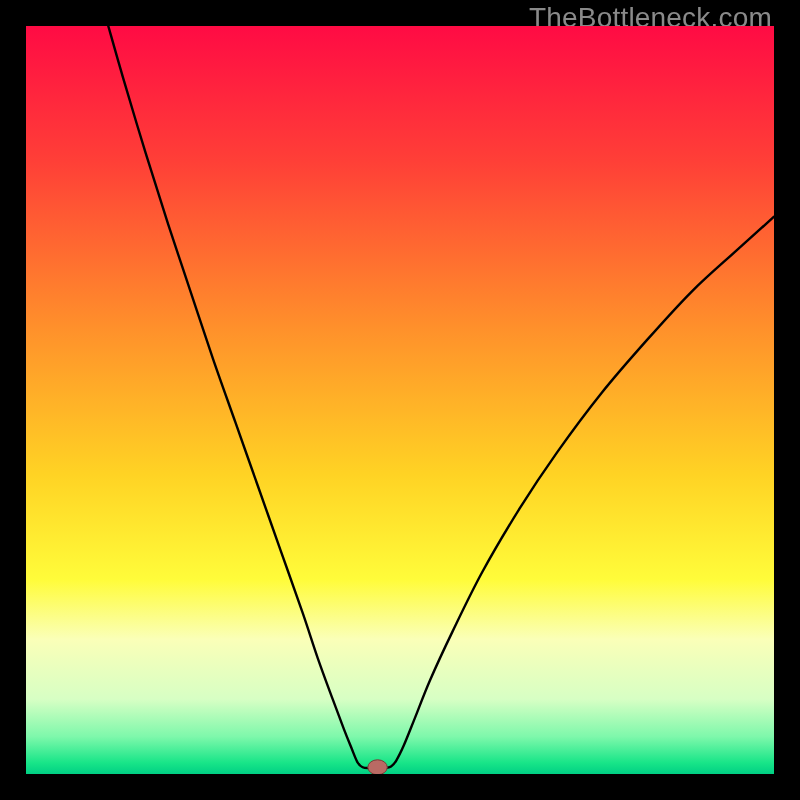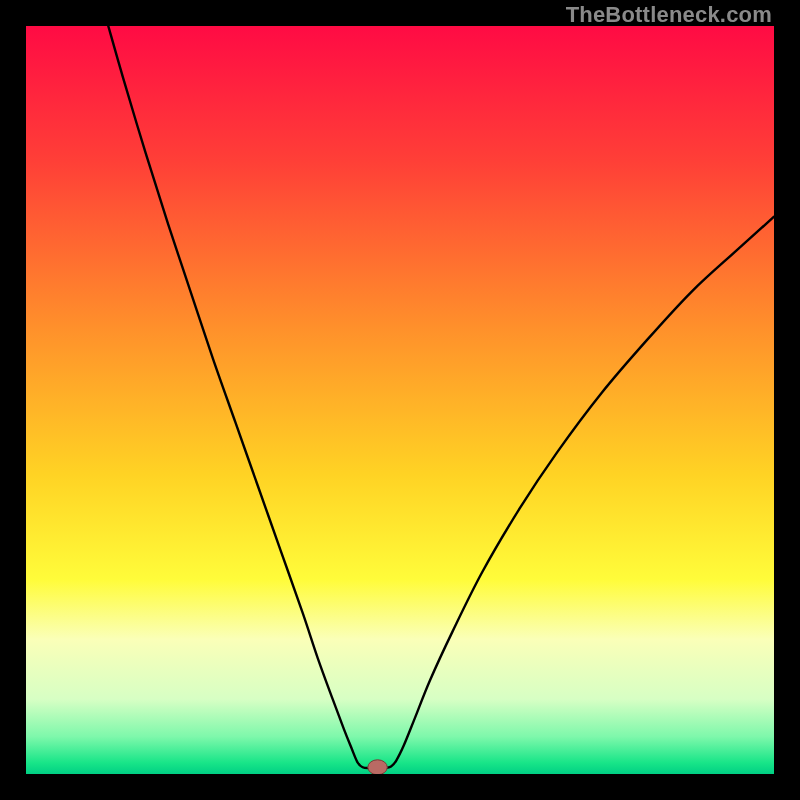--- a/index.html
+++ b/index.html
@@ -24,22 +24,22 @@
     top: 26px;
     width: 748px;
     height: 748px;
     overflow: hidden;
   }
   .watermark {
     position: absolute;
     top: 2px;
     right: 28px;
     font-family: Arial, Helvetica, sans-serif;
-    font-size: 22px;
-    font-weight: 700;
+    font-size: 28px;
+    font-weight: 400;
     color: #8a8a8a;
     letter-spacing: 0.2px;
     user-select: none;
   }
   svg {
     display: block;
   }
 </style>
 </head>
 <body>

